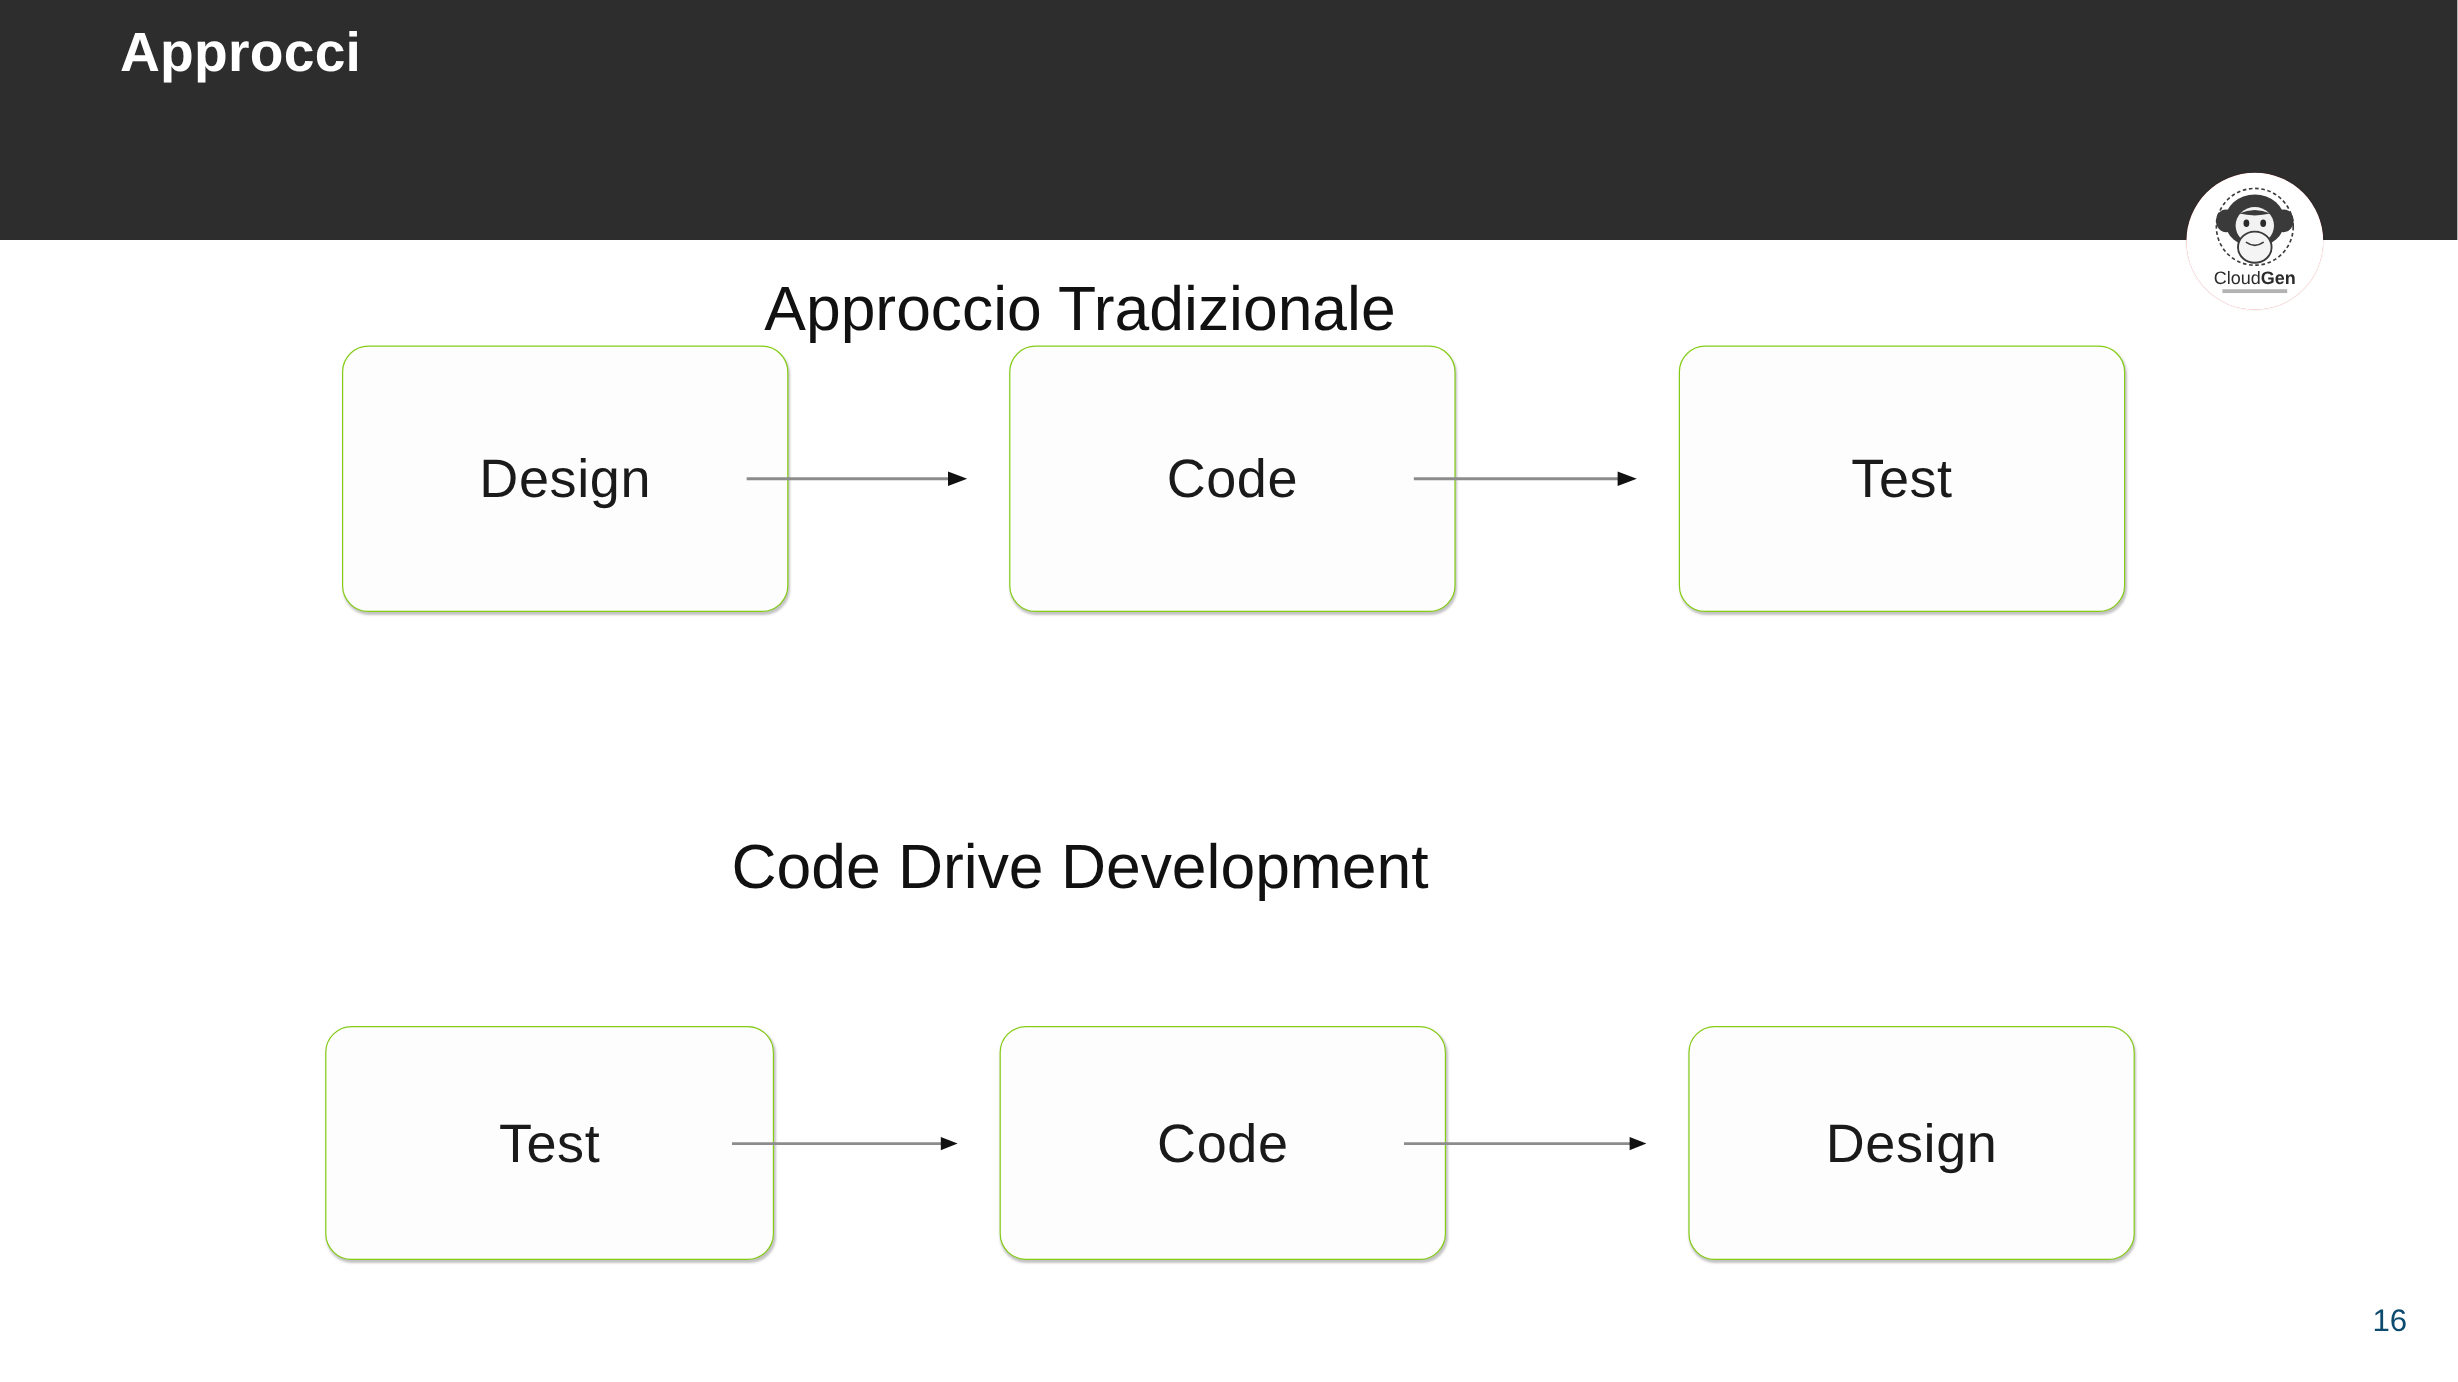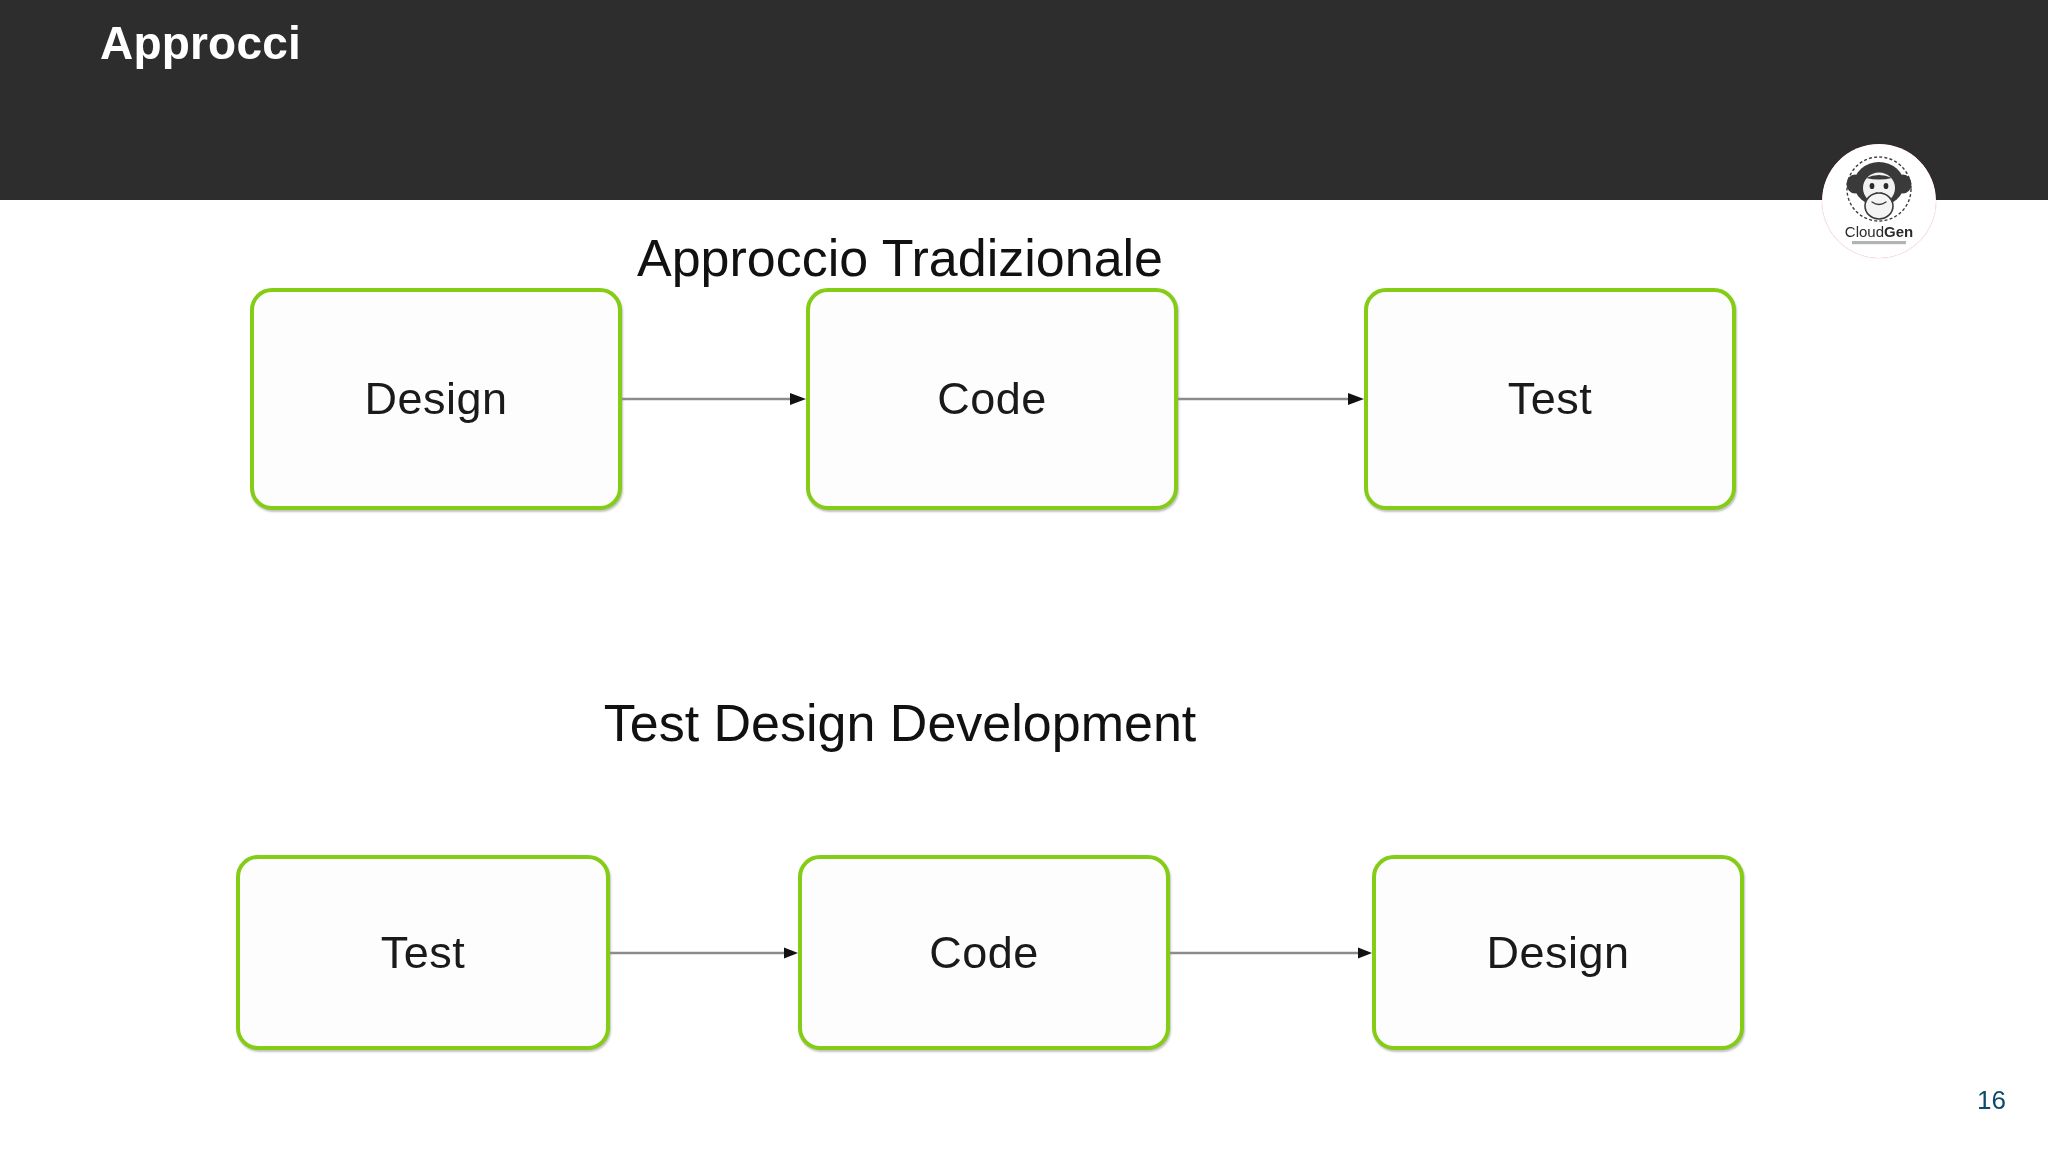--- a/index.html
+++ b/index.html
@@ -89,26 +89,27 @@
     top: 0;
     width: 2048px;
     height: 300px;
   }
 
   
   .flow-box {
     position: absolute;
     box-sizing: border-box;
     background: #fdfdfd;
-    border: 4px solid #84cc16;
+    border: 1px solid #84cc16;
     border-radius: 22px;
     box-shadow: 1px 2px 2px rgba(120,120,120,0.45);
     display: flex;
     align-items: center;
     justify-content: center;
+    margin-left: 35px;
   }
   .flow-box .box-label {
     font-family: "Liberation Sans", sans-serif;
     font-size: 45px;
     font-weight: 400;
     color: #1a1a1a;
     letter-spacing: 0.5px;
     white-space: nowrap;
   }
 
@@ -213,21 +214,21 @@
       </div>
 
       <div class="flow-box r1 b3">
         <span class="box-label">Test</span>
       </div>
 
     </div>
   </div>
 
   <div class="section section-2">
-    <div class="section-heading">Test Design Development</div>
+    <div class="section-heading">Code Drive Development</div>
 
     <div class="flow">
 
       <div class="flow-box r2 b1">
         <span class="box-label">Test</span>
       </div>
 
       <div class="arrow r2 a1">
         <svg viewBox="0 0 190 20" preserveAspectRatio="none" xmlns="http://www.w3.org/2000/svg">
           <line x1="0" y1="10" x2="176" y2="10" stroke="#8c8c8c" stroke-width="2.4"></line>

